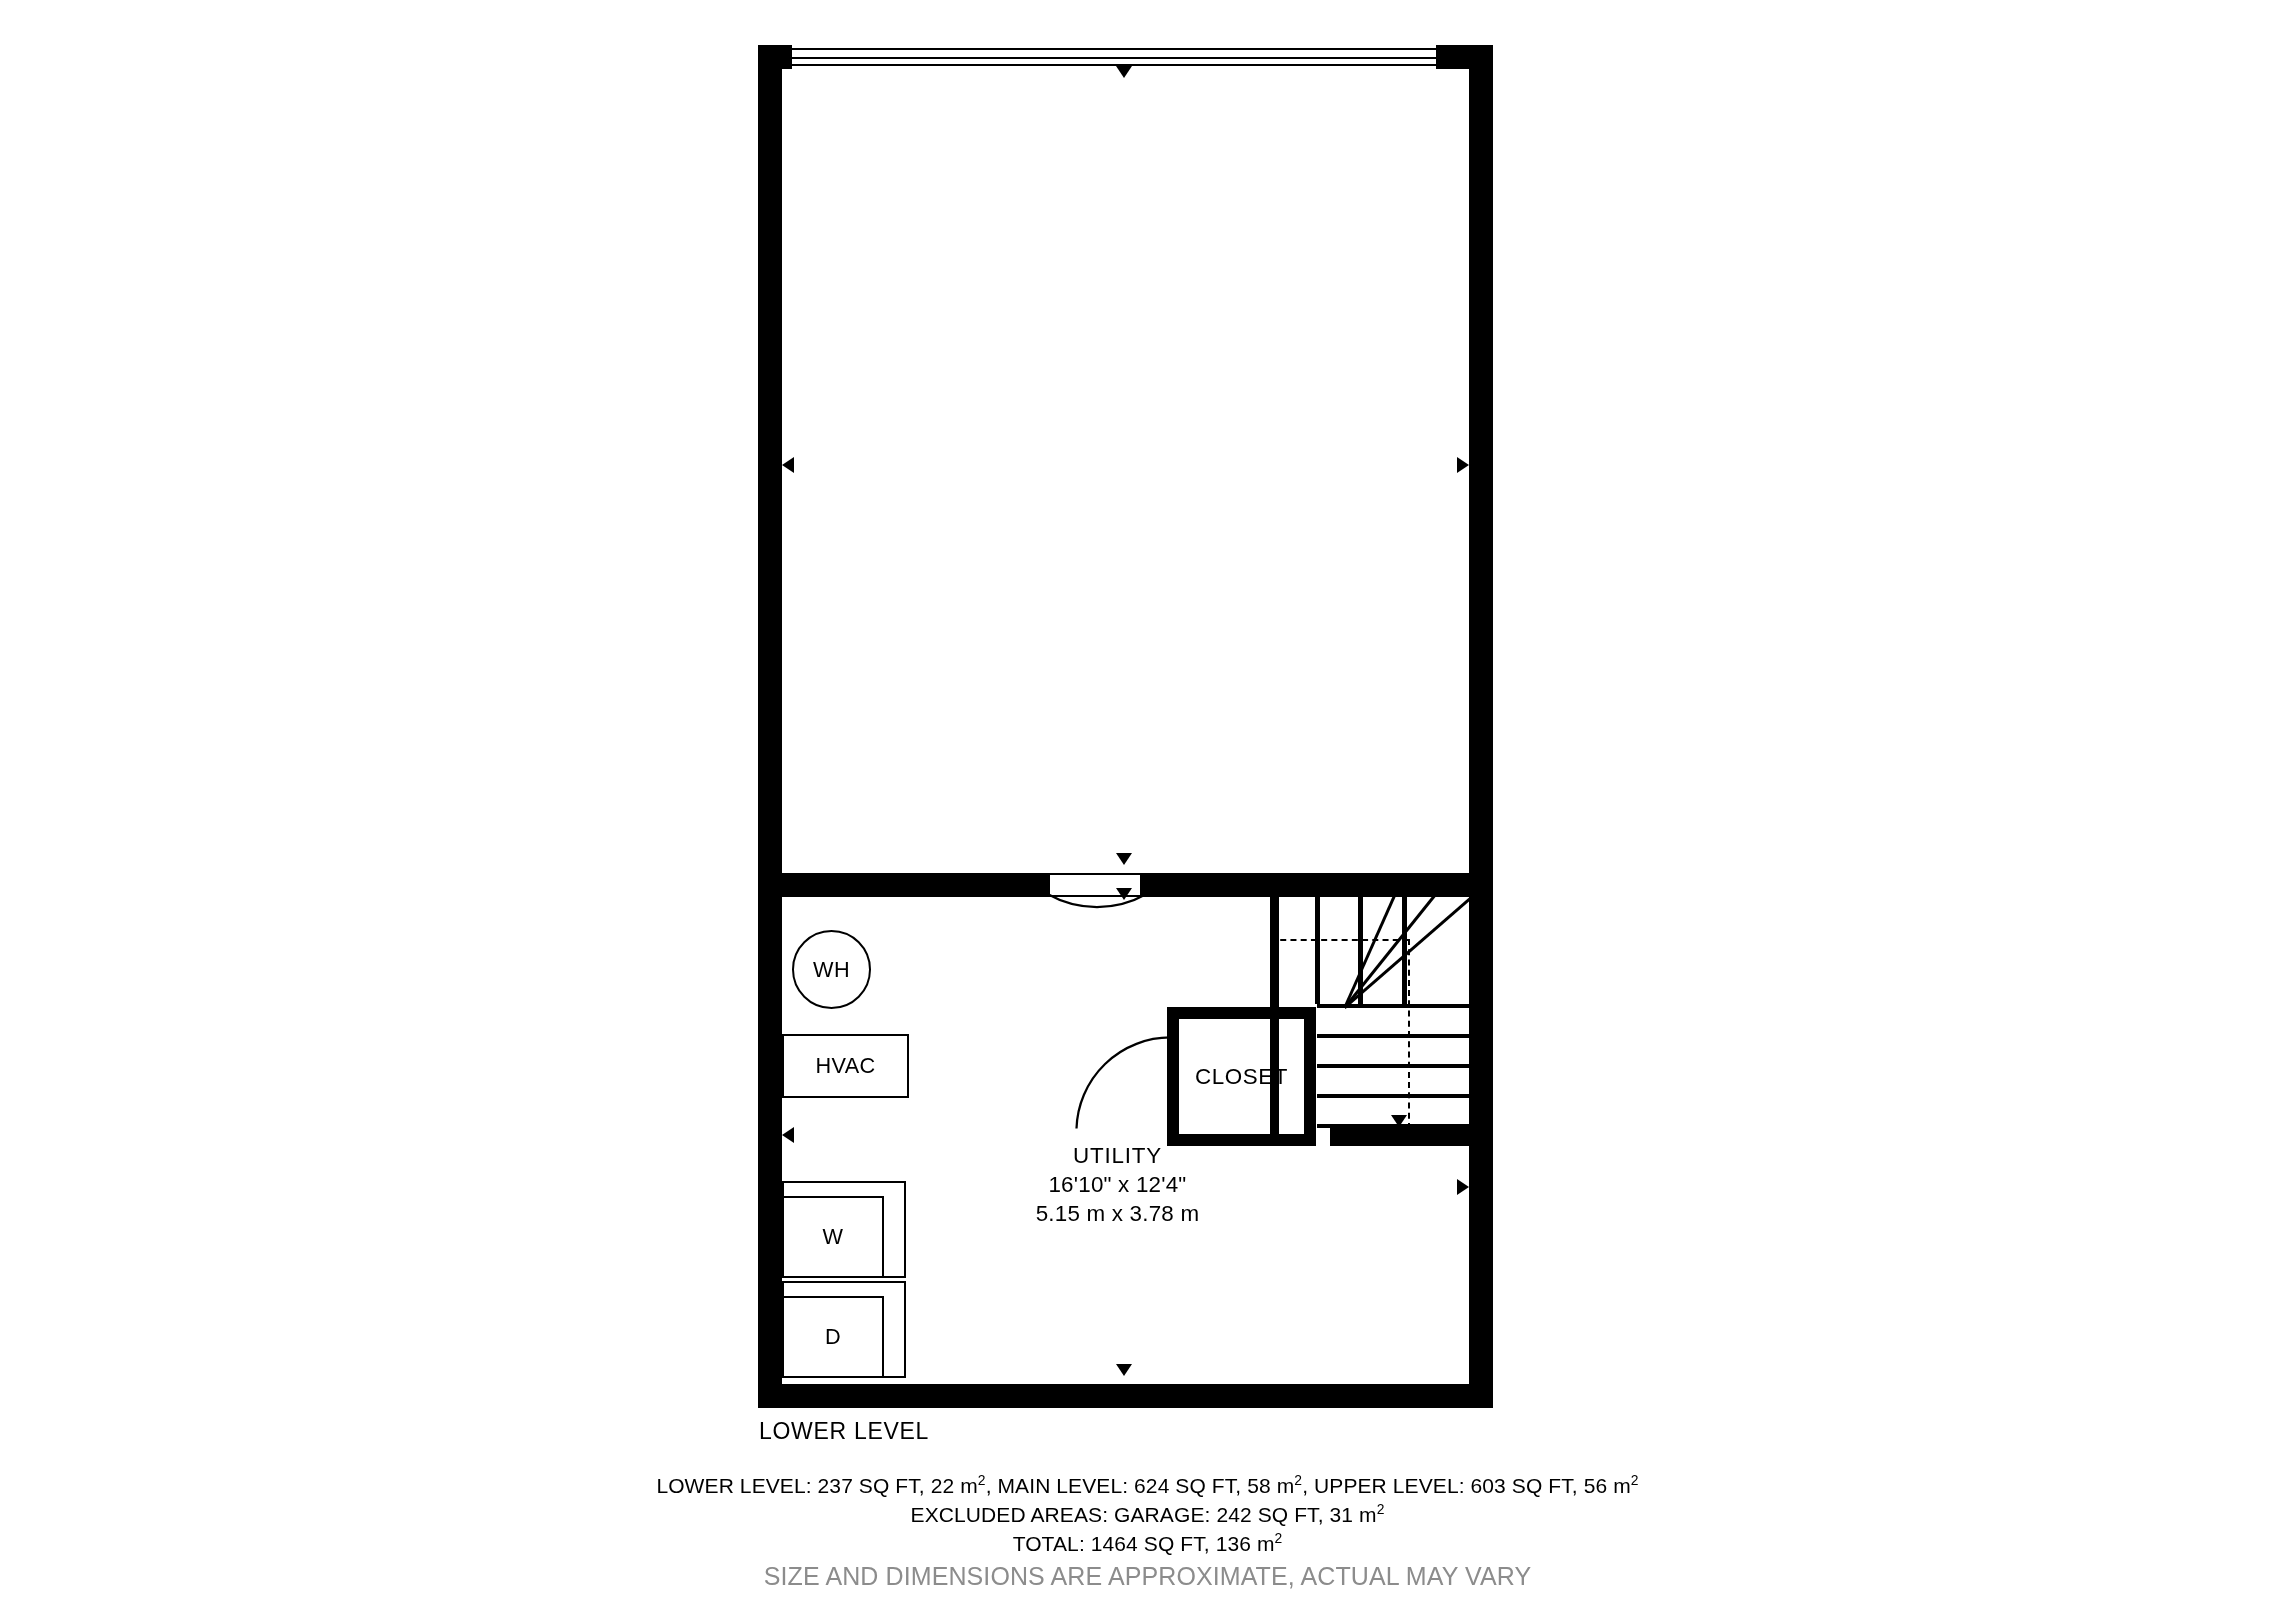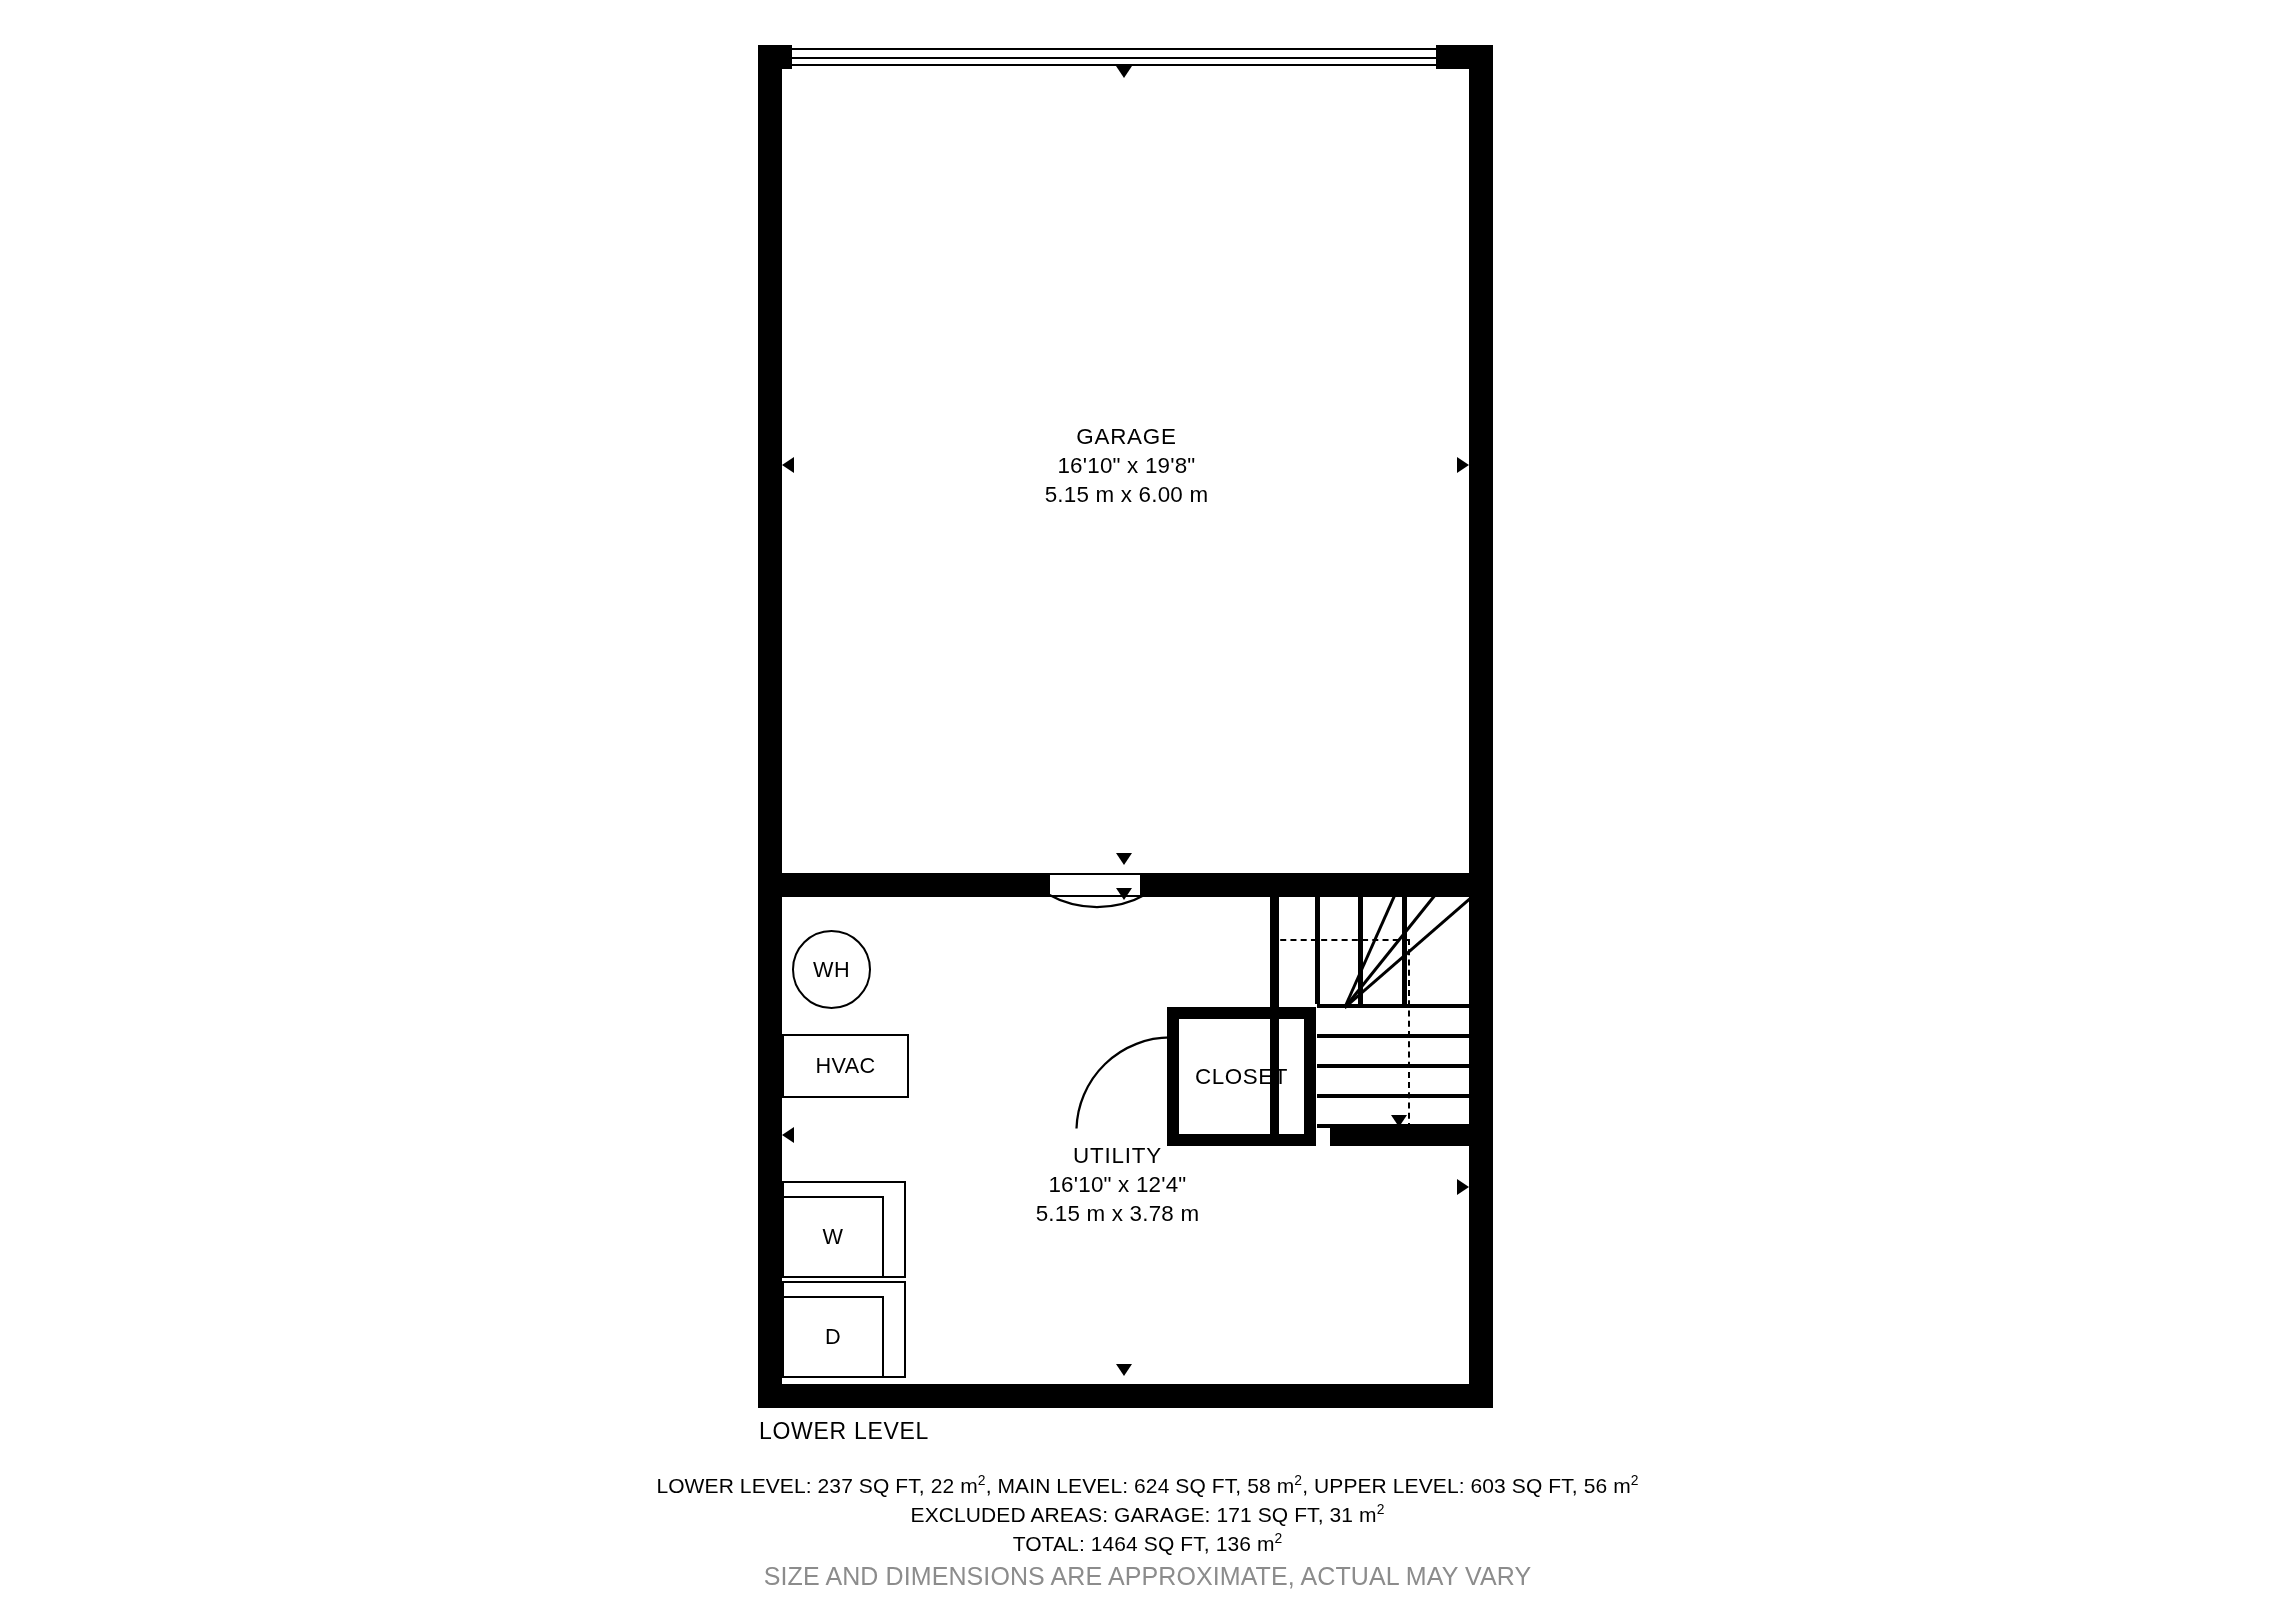--- a/index.html
+++ b/index.html
@@ -280,40 +280,35 @@
   <div class="arrow right" style="left:1457px; top:457px;"></div>
 
   <div class="arrow left" style="left:782px; top:1127px;"></div>
 
   <div class="arrow right" style="left:1457px; top:1179px;"></div>
 
   <div class="arrow down" style="left:1116px; top:1364px;"></div>
 
   <div class="arrow down" style="left:1116px; top:888px;"></div>
 
-  <div class="room-label" style="left:962px; top:422px; width:329px;">
-    <span class="name">GARAGE</span>
-    <span class="dim">16'10" x 19'8"</span>
-    <span class="dim">5.15 m x 6.00 m</span>
-  </div>
 
   <div class="room-label" style="left:953px; top:1141px; width:329px;">
     <span class="name">UTILITY</span>
     <span class="dim">16'10" x 12'4"</span>
     <span class="dim">5.15 m x 3.78 m</span>
   </div>
 
   <div class="level-label" style="left:759px; top:1418px;">LOWER LEVEL</div>
 
   <div class="footer" style="top:1474px;">
     <div class="gia-line">
       <span>LOWER LEVEL: 237 SQ FT, 22 m</span><sup>2</sup><span>, MAIN LEVEL: 624 SQ FT, 58 m</span><sup>2</sup><span>, UPPER LEVEL: 603 SQ FT, 56 m</span><sup>2</sup>
     </div>
     <div class="gia-line">
-      <span>EXCLUDED AREAS: GARAGE: 171 SQ FT, 31 m</span><sup>2</sup>
+      <span>EXCLUDED AREAS: GARAGE: 242 SQ FT, 31 m</span><sup>2</sup>
     </div>
     <div class="gia-line">
       <span>TOTAL: 1464 SQ FT, 136 m</span><sup>2</sup>
     </div>
     <div class="disclaimer">SIZE AND DIMENSIONS ARE APPROXIMATE, ACTUAL MAY VARY</div>
   </div>
 
 </div>
 
 

